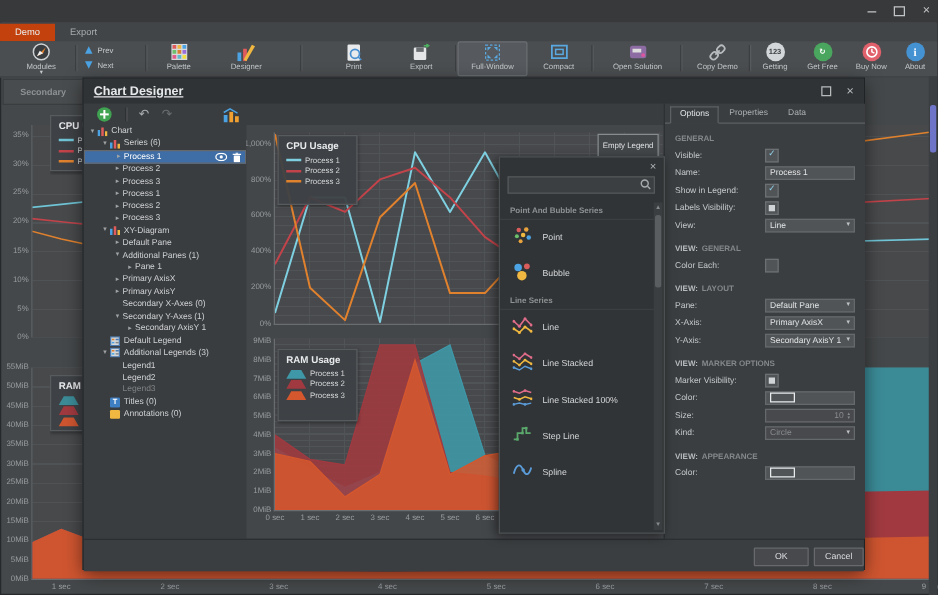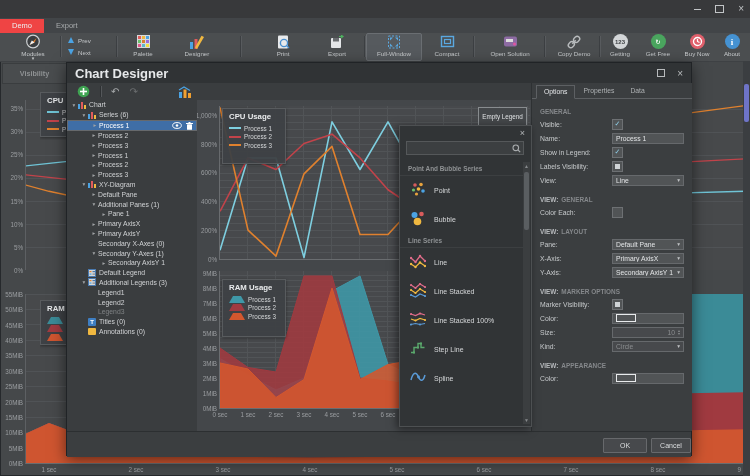--- a/index.html
+++ b/index.html
@@ -9,21 +9,21 @@
   .abs{position:absolute;}
   
   #titlebar{left:0;top:0;width:750px;height:18px;background:#38393b;color:#c9cccd;
             font-size:8.5px;display:flex;align-items:center;justify-content:center;}
   .wbtns{position:absolute;right:6px;top:0;height:18px;display:flex;align-items:center;gap:14px;color:#c2c5c7;}
   .wmin{width:7px;height:1px;background:#c2c5c7;display:inline-block;}
   .wmax{width:7px;height:6px;border:1px solid #c2c5c7;display:inline-block;}
   .wclose{font-size:10px;line-height:10px;}
   #tabrow{left:0;top:18px;width:750px;height:15px;background:#424548;display:flex;align-items:flex-end;}
   .rtab{font-size:7.5px;padding:2px 12px 3px;color:#a8abad;}
-  .rtab.active{background:#ef4444;color:#eceeef;}
+  .rtab.active{background:#c2410c;color:#eceeef;}
   #ribbon{left:0;top:33px;width:750px;height:28px;background:#4b4e50;border-bottom:1px solid #3e4144;}
   .rbtn{position:absolute;top:1px;height:26px;display:flex;flex-direction:column;align-items:center;justify-content:flex-start;}
   .rbtn .ric{height:15px;display:flex;align-items:center;justify-content:center;}
   .rlb{font-size:6.2px;color:#c6c9cb;white-space:nowrap;margin-top:1px;}
   .rbtn.active{background:#565a5e;border:1px solid #6a6e72;border-radius:2px;top:0;}
   .rsep{position:absolute;top:3px;height:21px;width:1px;background:#3c3f42;box-shadow:1px 0 0 #585b5e;}
   .circ{width:15px;height:15px;border-radius:50%;display:flex;align-items:center;justify-content:center;
         font-size:6px;font-weight:bold;color:#fff;}
   .rnav{position:absolute;left:64px;top:2px;width:50px;}
   .rnavrow{height:10px;display:flex;align-items:center;gap:4px;padding:0 4px;margin-bottom:2px;}
@@ -51,21 +51,21 @@
   .lg-row{display:flex;align-items:center;gap:3px;padding:1.5px 0 0 6px;}
   .lg-name{font-size:6.3px;color:#d5d7d9;white-space:nowrap;}
   .lg-line{width:12px;height:2px;flex:0 0 12px;}
   .lg-tri{width:0;height:0;border-left:4px solid transparent;border-right:4px solid transparent;flex:0 0 8px;}
   #vscroll{left:743px;top:61px;width:7px;height:415px;background:#3b3e41;}
   #vthumb{left:744px;top:84px;width:5px;height:38px;background:#6e74c8;border-radius:2px;}
   
   #dialog{left:66px;top:62px;width:626px;height:394px;background:#3f4245;border:1px solid #202326;
           box-shadow:0 4px 14px rgba(0,0,0,0.55);z-index:10;box-sizing:border-box;}
   #dtitle{left:0;top:0;width:624px;height:20px;background:#303335;display:flex;align-items:center;}
-  #dtitle .t{font-size:13px;font-weight:bold;color:#e6e8ea;padding-left:8px;}
+  #dtitle .t{font-size:10px;font-weight:bold;color:#e6e8ea;padding-left:8px;text-decoration:underline;}
   .dtbtns{position:absolute;right:8px;top:0;height:20px;display:flex;align-items:center;gap:12px;color:#b8bbbd;}
   .dmax{width:6px;height:6px;border:1px solid #b8bbbd;display:inline-block;}
   .dclose{font-size:10px;}
   #dtoolbar{left:0;top:20px;width:464px;height:17px;background:#3a3d3f;border-bottom:1px solid #2c2f31;
             display:flex;align-items:center;}
   .tbico{margin-left:10px;display:flex;align-items:center;}
   .tbsep{width:1px;height:11px;background:#2e3133;box-shadow:1px 0 0 #54575a;margin-left:10px;}
   .undo{font-size:10px;color:#a8abad;line-height:10px;}
   .redo{font-size:10px;color:#6b6e70;line-height:10px;}
   
@@ -294,21 +294,21 @@
   </div>
   <div class="rbtn" style="left:716px;width:32px;">
     <div class="ric">
         <span class="circ" style="background:#4592d2;font-size:9px;font-family:'Liberation Serif',serif;">i</span>
       </div>
     <div class="rlb">About</div>
   </div>
 </div>
 
 <div id="navhdr" class="abs">
-  <span>Visibility</span>
+  <span>Secondary</span>
 </div>
 <div id="cpubg-plot" class="abs bgplot">
     <svg width="723" height="170" style="position: absolute; left: 0px; top: 0px;">
       <polyline points="-64,72.72479564032699 23,63.460490463215265 110,54.19618528610356 197,58.82833787465941 284,68.09264305177112 371,77.35694822888284 458,86.62125340599455 545,91.25340599455042 632,93.56948228882834 719,91.25340599455042" fill="none" stroke="#6fc4d6" stroke-width="1.3" stroke-linejoin="round"></polyline>
       <polyline points="-64,68.09264305177112 23,77.35694822888284 110,86.62125340599455 197,81.9891008174387 284,72.72479564032699 371,63.460490463215265 458,58.82833787465941 545,61.14441416893733 632,63.460490463215265 719,58.82833787465941" fill="none" stroke="#c2434a" stroke-width="1.3" stroke-linejoin="round"></polyline>
       <polyline points="-64,68.09264305177112 23,91.25340599455042 110,109.78201634877385 197,100.51771117166213 284,77.35694822888284 371,49.56403269754769 458,31.035422343324257 545,21.771117166212548 632,17.13896457765668 719,5.5585831062670366" fill="none" stroke="#e0812e" stroke-width="1.3" stroke-linejoin="round"></polyline>
     </svg>
     <span class="ylab" style="top: 170px;">0%</span>
     <span class="ylab" style="top: 146.839px;">5%</span>
     <span class="ylab" style="top: 123.678px;">10%</span>

